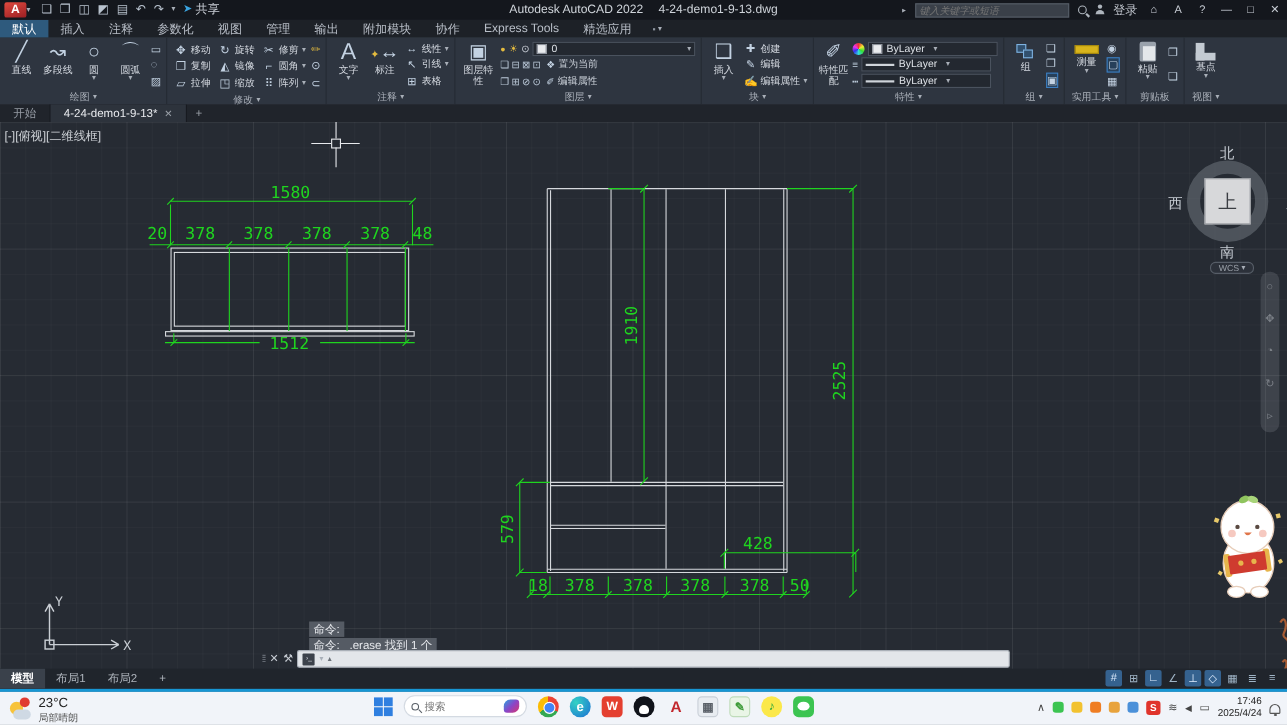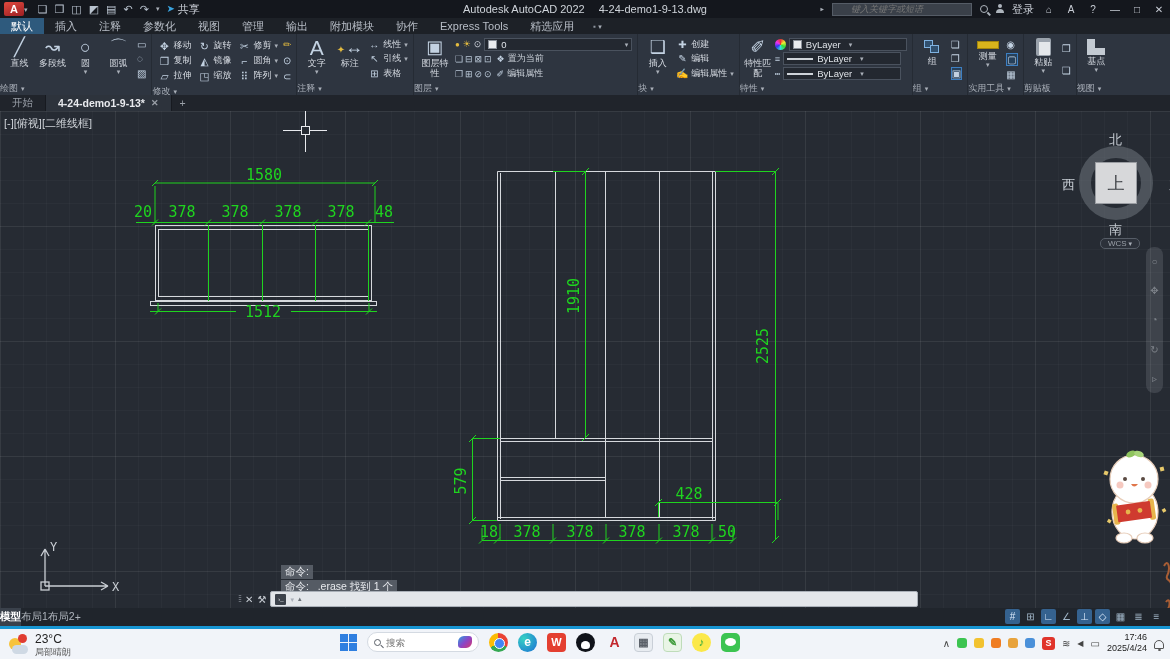--- a/index.html
+++ b/index.html
@@ -8,40 +8,40 @@
 
   
   .titlebar{height:18px;background:#14171d;display:flex;align-items:center;color:#c9ced6;font-size:11px;position:relative}
   .alogo{width:20px;height:14px;margin-left:4px;background:linear-gradient(160deg,#e04a3f,#9c1f23);color:#fff;font-weight:bold;font-size:11px;display:flex;align-items:center;justify-content:center;border-radius:2px}
   .qat{display:flex;align-items:center;gap:7px;margin-left:10px;color:#b9c3cf;font-size:11px}
   .qat span{line-height:14px}
   .share{display:flex;align-items:center;gap:3px;color:#c9ced6}
   .share .pl{color:#3aa4e0;font-size:10px}
   .tcenter{position:absolute;left:50%;transform:translateX(-50%);display:flex;gap:14px;color:#cfd4da;font-size:11px;white-space:nowrap}
   .tright{position:absolute;right:4px;display:flex;align-items:center;gap:8px}
-  .tsearch{display:flex;align-items:center;background:#3a4049;border:1px solid #555c66;height:13px;width:140px;padding:0 18px}
+  .tsearch{display:flex;align-items:flex-end;background:#3a4049;border:1px solid #555c66;height:13px;width:140px;padding:0 3px}
   .tsearch input{background:transparent;border:none;outline:none;color:#9aa1ab;font-size:9px;font-style:italic;width:120px;font-family:"Liberation Sans",sans-serif}
   .mag{width:8px;height:8px;border:1.5px solid #aeb5bd;border-radius:50%;position:relative}
   .mag:after{content:"";position:absolute;width:4px;height:1.5px;background:#aeb5bd;transform:rotate(45deg);left:6px;top:7px}
   .person{width:8px;height:8px;position:relative}
   .person:before{content:"";position:absolute;width:4px;height:4px;border-radius:50%;background:#aeb5bd;left:2px;top:-1px}
   .person:after{content:"";position:absolute;width:8px;height:4px;border-radius:4px 4px 0 0;background:#aeb5bd;top:4px}
   .winbtn{font-size:10px;color:#c9ced6;width:14px;text-align:center}
 
   
   .rtabs{height:16px;background:#1d2127;display:flex;align-items:stretch;font-size:11px;color:#b8bec7}
   .rtab{padding:1px 11px;display:flex;align-items:center}
   .rtab.act{background:#2e5a7d;color:#fff}
   .rtab-extra{display:flex;align-items:center;gap:2px;color:#8d949e;font-size:8px;padding:0 8px}
 
   
   .rb{height:61px;background:#2e3540;display:flex;color:#ccd2da}
   .panel{display:flex;flex-direction:column;border-right:1px solid #252b34}
   .pc{flex:1;display:flex;padding:2px 3px 0}
-  .pf{height:13px;font-size:9px;color:#a9afb8;display:flex;align-items:center;gap:3px}
+  .pf{height:13px;font-size:9px;color:#a9afb8;display:flex;align-items:center;justify-content:center;gap:3px}
   .bigbtn{display:flex;flex-direction:column;align-items:center;width:33px;padding-top:1px}
   .bigbtn .ic{font-size:18px;line-height:21px;height:21px;color:#c3d2e2}
   .bigbtn .bl{font-size:9px;line-height:10px;text-align:center;color:#d4d9e0;white-space:nowrap}
   .bigbtn .bl.wrap{white-space:normal;width:30px}
   .caret{font-size:7px;color:#a9afb8;line-height:7px}
   .minicol{display:flex;flex-direction:column;justify-content:space-around;padding:1px 2px;font-size:10px;color:#c3d2e2}
   .minirow{display:flex;align-items:center;gap:3px;font-size:9px;color:#d4d9e0;white-space:nowrap}
   .minirow .ic{font-size:10px;color:#c3d2e2;width:12px;text-align:center}
   .modgrid{display:grid;grid-auto-flow:column;grid-template-rows:repeat(3,15px);column-gap:7px;padding:2px 3px;font-size:9px;align-items:center}
   .mitem{display:flex;gap:3px;align-items:center;white-space:nowrap;color:#d4d9e0}
@@ -63,21 +63,21 @@
   .Lshape:after{content:"";position:absolute;left:0;bottom:0;width:18px;height:7px;background:#c3cad2}
   .Lshape:before{content:"";position:absolute;left:0;bottom:0;width:8px;height:16px;background:#c3cad2}
   .groupic{width:16px;height:14px;position:relative;margin:3px 0 2px}
   .groupic i{position:absolute;width:9px;height:8px;border:1px solid #7fb2e0;background:#31506e}
   .groupic i:last-child{left:6px;top:5px}
   .selbox{border:1px solid #3d7fc2;background:#27405a}
 
   
   .ftabs{height:16px;background:#20242b;display:flex;align-items:stretch;font-size:10.5px;color:#959ba4}
   .ftab{padding:1px 12px;display:flex;align-items:center;gap:6px;border-right:1px solid #171a20}
-  .ftab.act{background:#2d333c;color:#e8eaee;font-weight:bold}
+  .ftab.act{background:#2d333c;color:#e8eaee;font-weight:normal}
   .ftab .x{color:#9aa0a8;font-size:9px}
   .plus{padding:0 8px;display:flex;align-items:center;color:#9aa0a8}
 
   
   .canvas{position:relative;height:497px;background-color:#262b33;
     background-image:
       linear-gradient(rgba(255,255,255,0.05) 1px, transparent 1px),
       linear-gradient(90deg, rgba(255,255,255,0.05) 1px, transparent 1px),
       linear-gradient(rgba(255,255,255,0.025) 1px, transparent 1px),
       linear-gradient(90deg, rgba(255,255,255,0.025) 1px, transparent 1px);
@@ -106,21 +106,21 @@
   .cmdinput{width:648px;height:16px;background:#e3e6ea;border:1px solid #aab0b8;border-radius:2px;display:flex;align-items:center;gap:4px;padding:0 4px}
   .cmdico{width:11px;height:11px;background:#3c424b;color:#dfe3e8;font-size:6px;display:flex;align-items:center;justify-content:center;border-radius:1px}
   .cmdinput input{flex:1;background:transparent;border:none;outline:none;font-style:italic;color:#6a7077;font-size:10.5px;font-family:"Liberation Sans",sans-serif}
   .cmdinput .up{color:#6a7077;font-size:7px}
 
   
   .mascot{position:absolute;left:1100px;top:338px}
 
   
   .statusrow{height:18px;background:#20252c;display:flex;align-items:stretch;font-size:10.5px;color:#aeb4bc;position:relative}
-  .ltab{padding:0 0;display:flex;align-items:center}
+  .ltab{padding:0 10px;display:flex;align-items:center}
   .ltab.act{background:#3a414b;color:#fff;font-weight:bold}
   .sticons{position:absolute;right:6px;top:1px;display:flex;gap:3px}
   .stic{width:15px;height:15px;display:flex;align-items:center;justify-content:center;font-size:10px;color:#9fb4c6}
   .stic.on{background:#35628f;color:#dceafc;border-radius:2px}
 
   .blueline{height:3px;background:#1796d3}
 
   
   .taskbar{height:30px;background:#f1f4f9;position:relative;font-size:10px;color:#333}
   .weather{position:absolute;left:8px;top:3px;display:flex;align-items:center;gap:5px}

